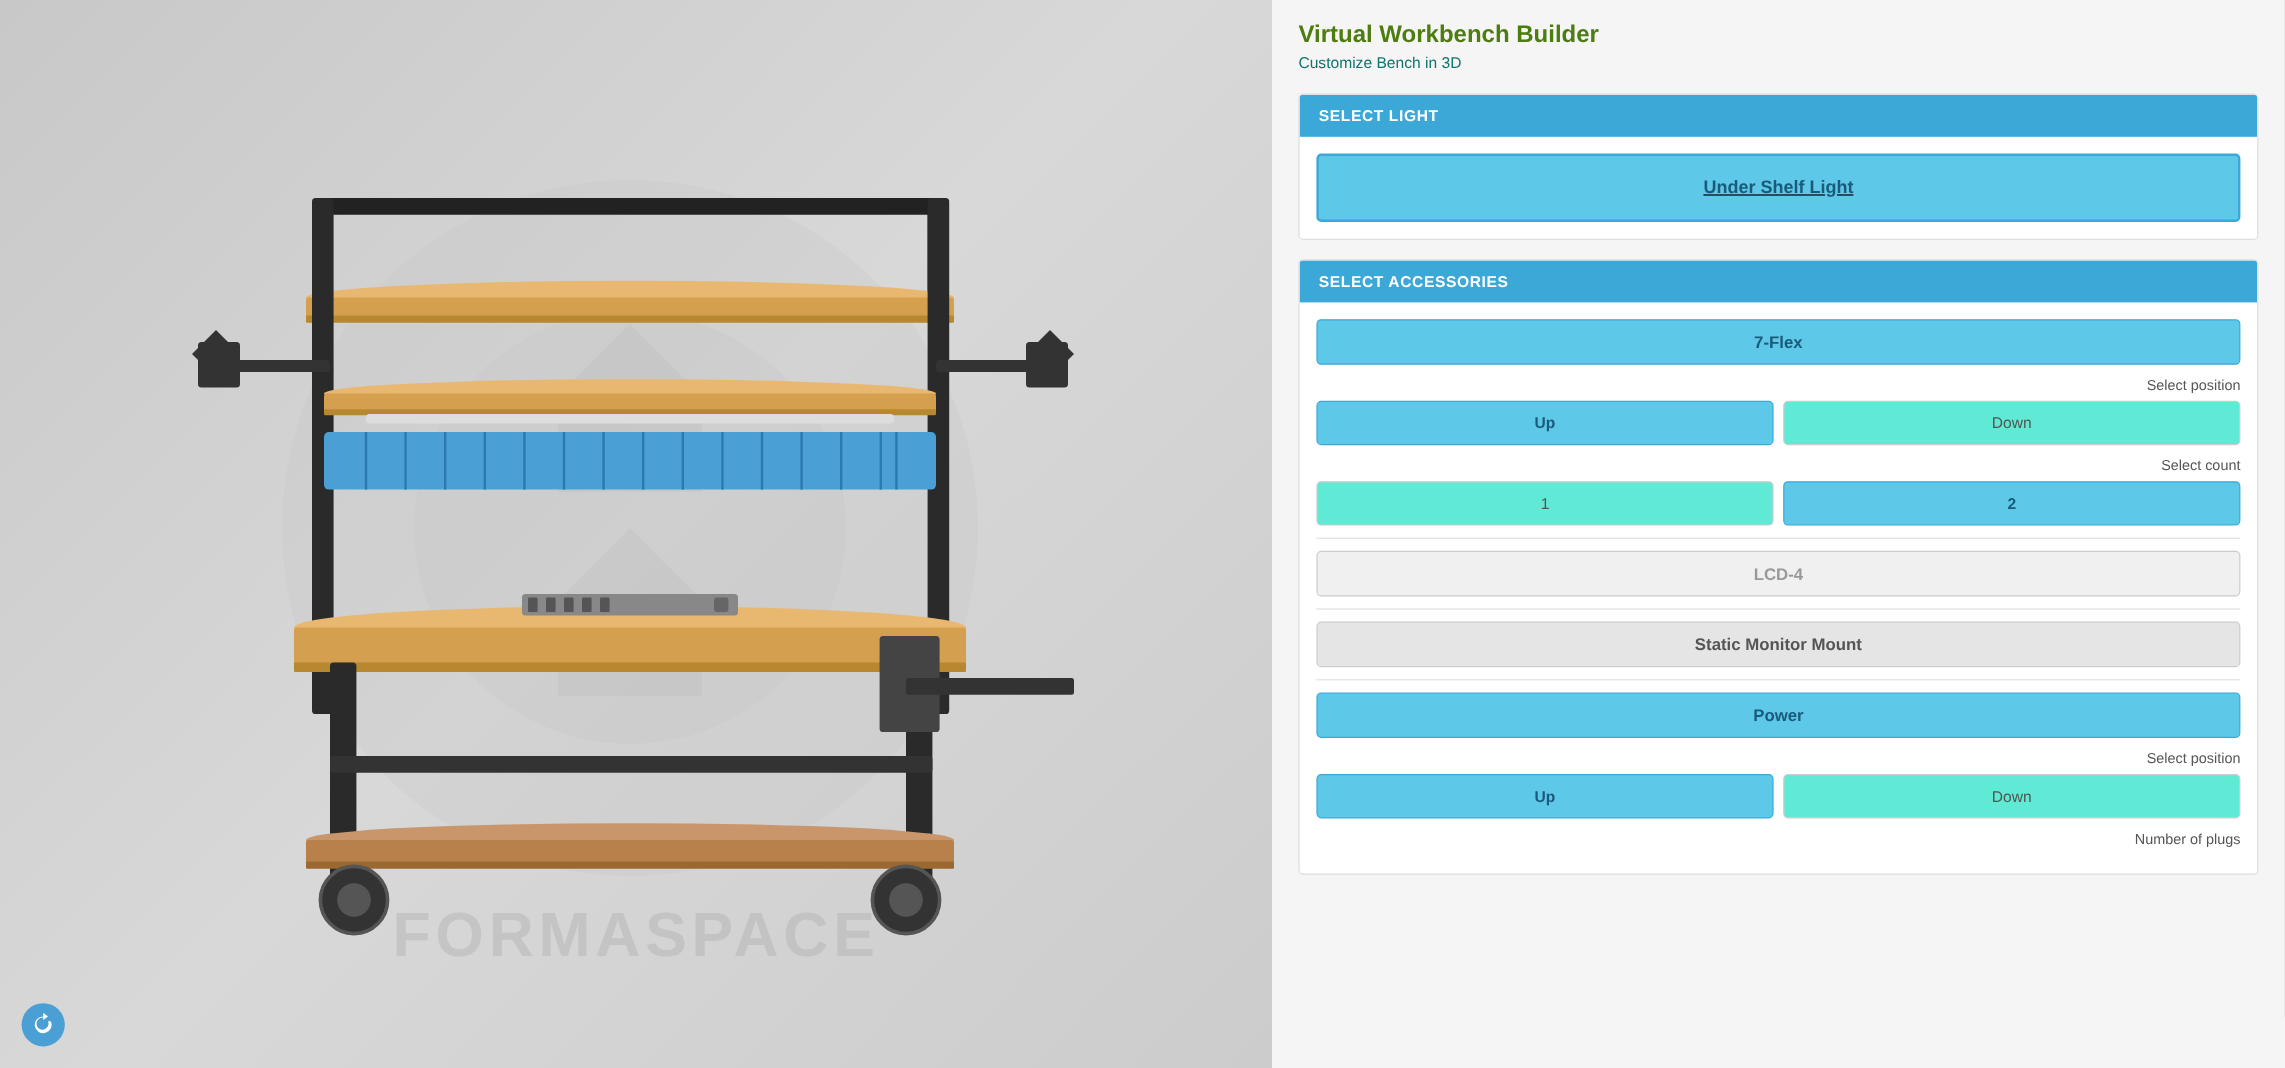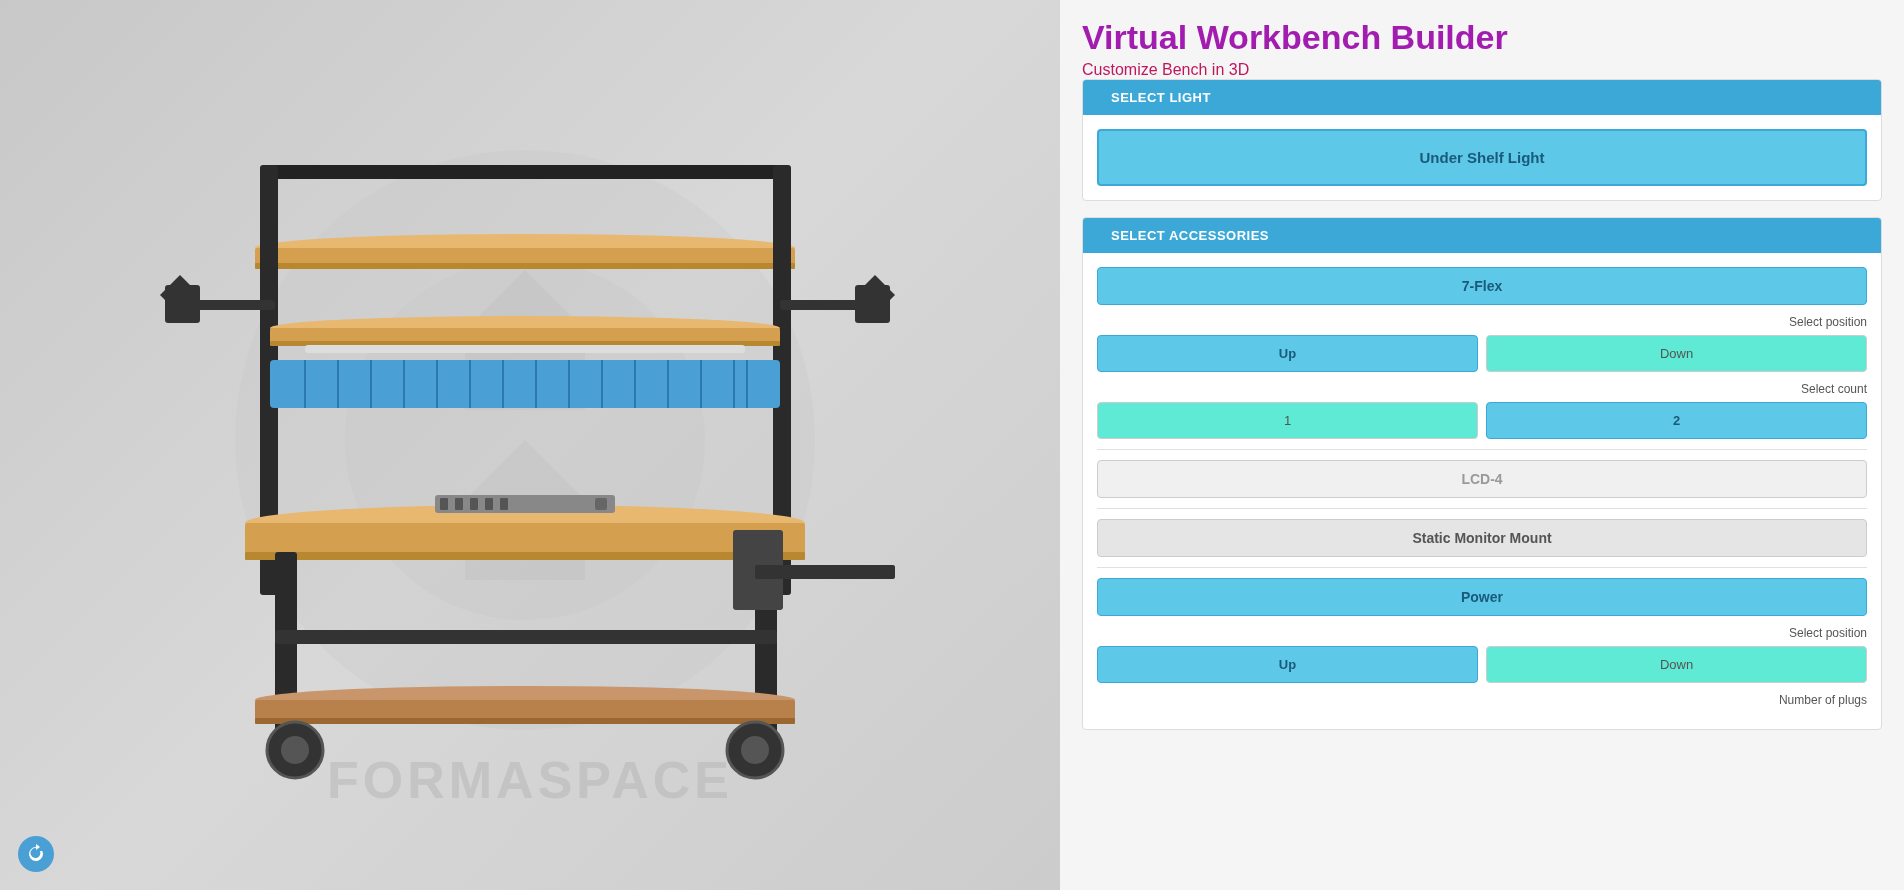--- a/index.html
+++ b/index.html
@@ -61,58 +61,59 @@
     
     .right-panel {
       flex: 1;
       height: 890px;
       background: #f5f5f5;
       padding: 18px 22px;
       overflow-y: auto;
     }
 
     .app-title {
-      font-size: 34px;
+      font-size: 20px;
       font-weight: bold;
-      color: #a21caf;
+      color: #4d7c0f;
       margin-bottom: 4px;
     }
 
     .app-subtitle {
-      font-size: 16px;
-      color: #be185d;
-      margin-bottom: 0;
+      font-size: 13px;
+      color: #0f766e;
+      margin-bottom: 18px;
     }
 
     
     .section-card {
       background: #fff;
       border: 1px solid #ddd;
       border-radius: 4px;
       margin-bottom: 16px;
       overflow: hidden;
     }
 
     .section-header {
       background: #3ba8d8;
       color: #fff;
       font-size: 13px;
       font-weight: bold;
-      padding: 10px 28px;
+      padding: 10px 16px;
       letter-spacing: 0.5px;
     }
 
     .section-body {
       padding: 14px;
     }
 
     
     .light-buttons {
       display: flex;
       gap: 10px;
+      text-decoration: underline;
     }
 
     .btn-light {
       flex: 1;
       padding: 18px 10px;
       background: #5ec8e8;
       border: 2px solid #3ba8d8;
       border-radius: 4px;
       font-size: 15px;
       font-weight: bold;

